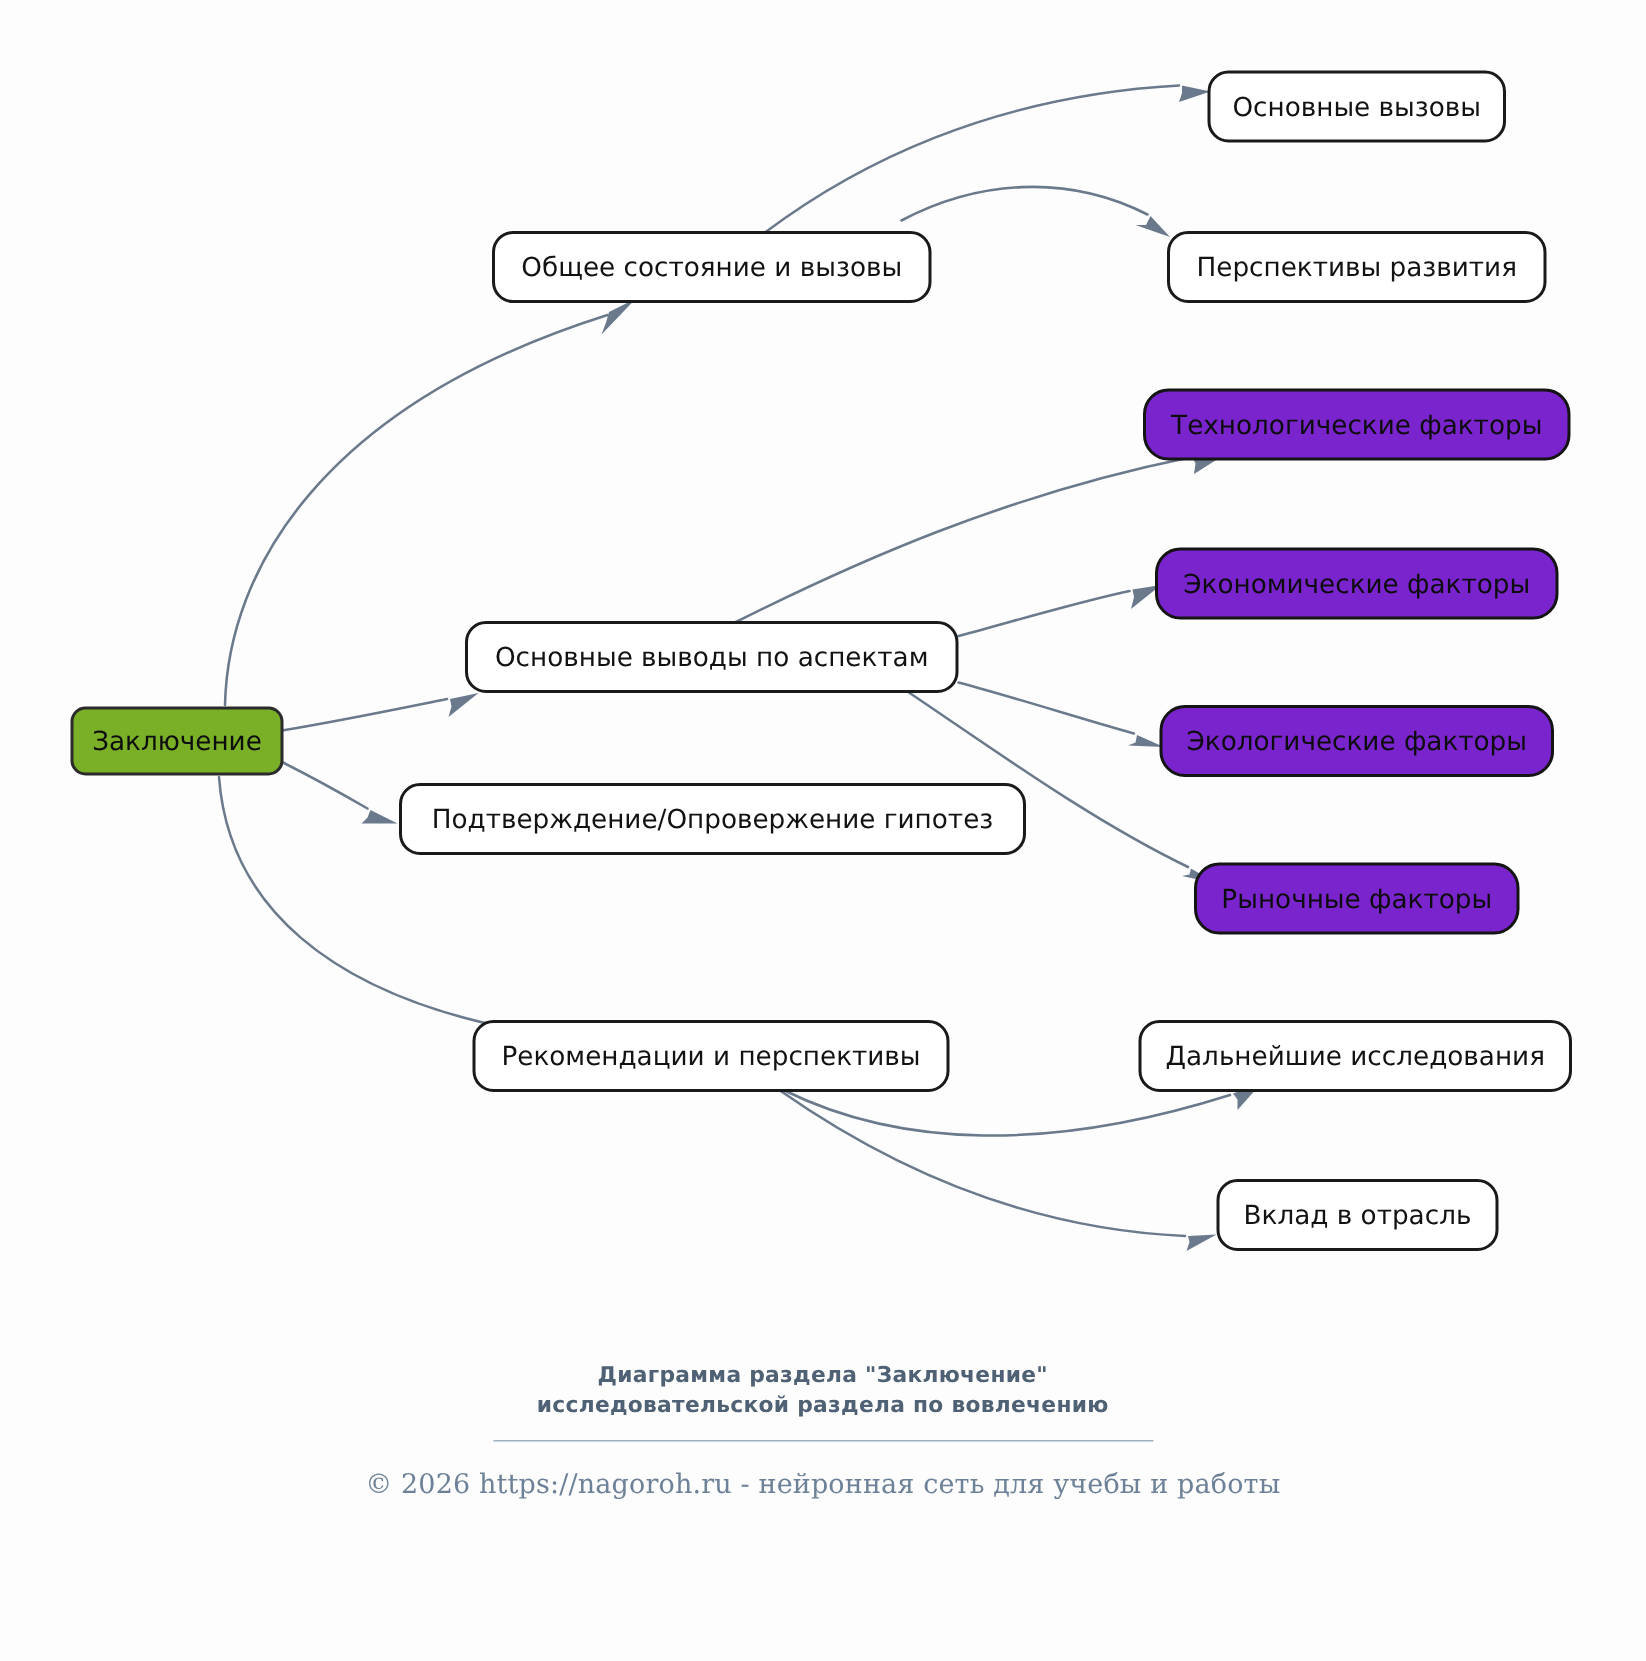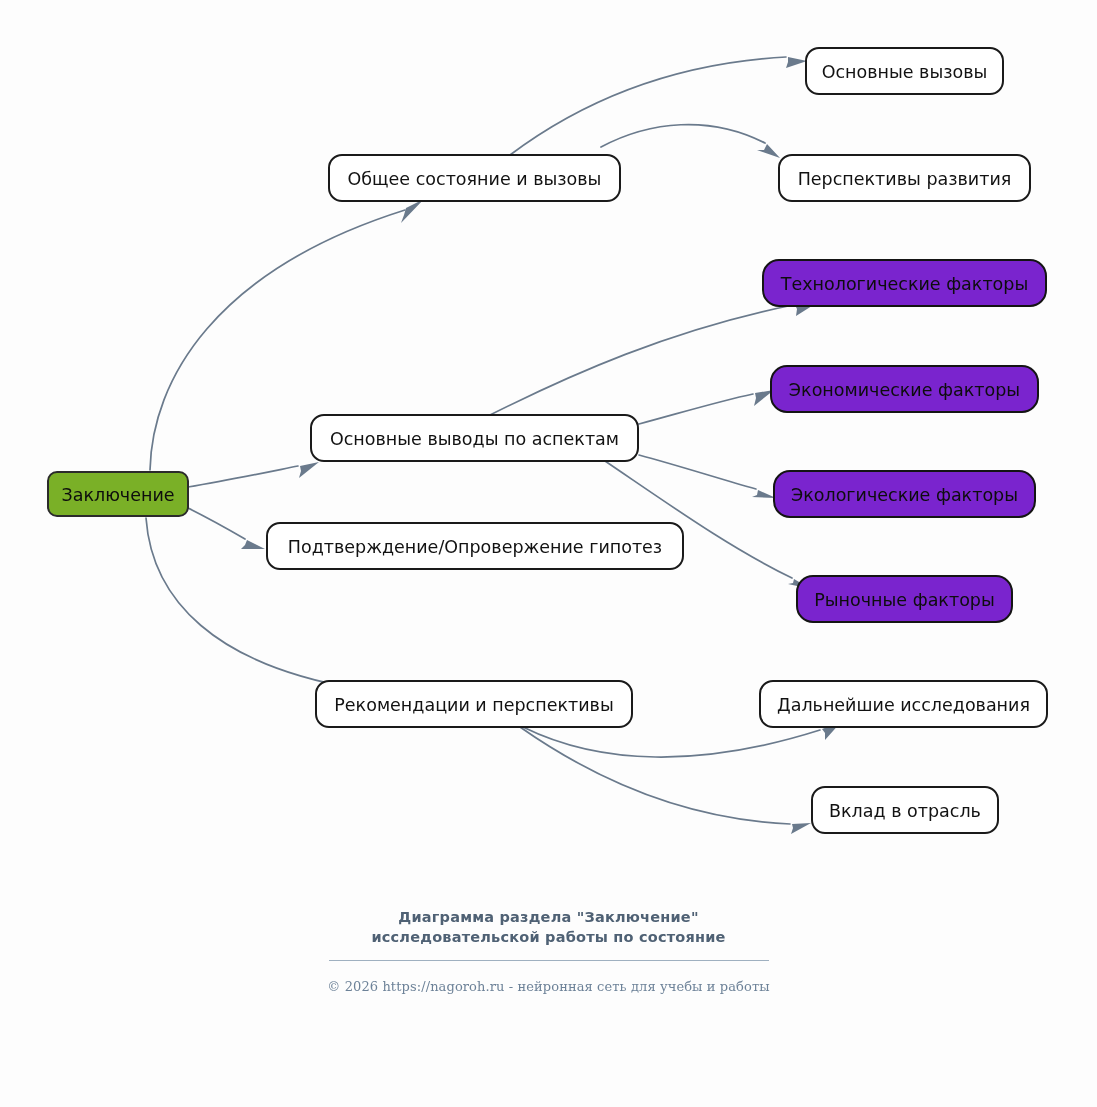--- a/index.html
+++ b/index.html
@@ -80,21 +80,21 @@
     width: 470px;
   }
   .caption-rule {
     width: 440px;
     height: 0;
     border-top: 1px solid #9fb0c0;
     margin: 13px auto 0 auto;
   }
   .caption-copyright {
     font-family: "DejaVu Serif", serif;
-    font-size: 13px;
+    font-size: 18px;
     color: #6d8298;
     margin-top: 18px;
     letter-spacing: 0.1px;
   }
 </style>
 </head>
 <body>
 
 <div id="diagram-root">
 
@@ -203,19 +203,19 @@
     <g>
       <rect class="node-box white" x="812" y="787" width="186" height="46" rx="13" ry="13"></rect>
       <text class="node-label" x="905" y="811">Вклад в отрасль</text>
     </g>
 
   </svg>
 
   <div class="caption-block">
     <div class="caption-title">
       <div>Диаграмма раздела "Заключение"</div>
-      <div>исследовательской работы по состояние</div>
+      <div>исследовательской раздела по вовлечению</div>
     </div>
     <div class="caption-rule"></div>
     <div class="caption-copyright">© 2026 https://nagoroh.ru - нейронная сеть для учебы и работы</div>
   </div>
 
 </div>
 
 </body></html>

